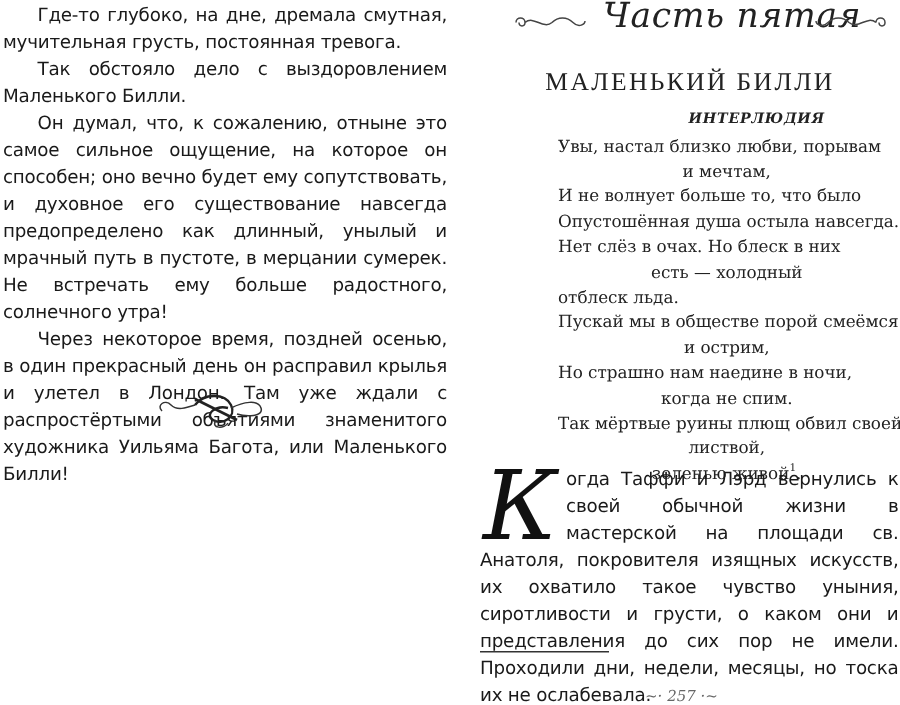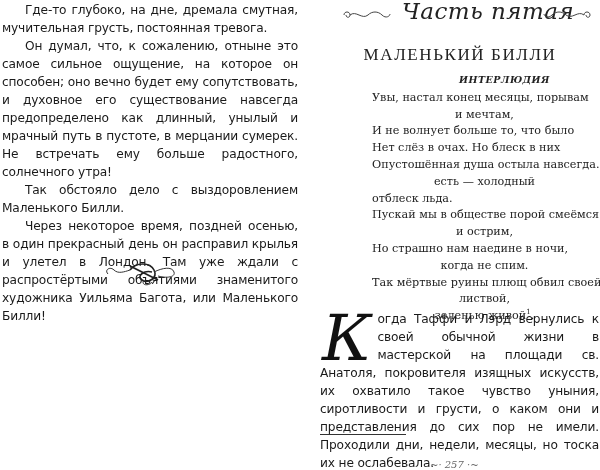--- a/index.html
+++ b/index.html
@@ -26,22 +26,22 @@
   .fn-rule { position:absolute; left:0; top:434px; width:86px; border-top:1px solid #333; }
   .footnote { position:absolute; left:14px; top:438px; font-family:"DejaVu Serif", serif; font-size:10px; color:#222; white-space:nowrap;margin-top:36px; }
   .page-num-wrap { position:absolute; left:110px; top:459px; width:70px; font-family:"DejaVu Serif", serif; font-style:italic; font-size:10px; color:#666; }
 </style>
 </head>
 <body>
 
 <div class="page left">
   <div class="prose">
     <p>Где-то глубоко, на дне, дремала смутная, мучительная грусть, постоянная тревога.</p>
+    <p>Так обстояло дело с выздоровлением Маленького Билли.</p>
     <p>Он думал, что, к сожалению, отныне это самое сильное ощущение, на которое он способен; оно вечно будет ему сопутствовать, и духовное его существование навсегда предопределено как длинный, унылый и мрачный путь в пустоте, в мерцании сумерек. Не встречать ему больше радостного, солнечного утра!</p>
-    <p>Так обстояло дело с выздоровлением Маленького Билли.</p>
     <p>Через некоторое время, поздней осенью, в один прекрасный день он расправил крылья и улетел в Лондон. Там уже ждали с распростёртыми объятиями знаменитого художника Уильяма Багота, или Маленького Билли!</p>
   </div>
   <svg class="ornament-left" viewBox="0 0 90 30">
     <path d="M8 16 C 4 12, 10 8, 14 12 C 18 16, 24 14, 30 12" fill="none" stroke="#333" stroke-width="1"></path>
     <path d="M30 12 C 36 4, 50 4, 54 12 C 58 20, 48 26, 42 22 C 36 18, 44 12, 52 14" fill="none" stroke="#222" stroke-width="1.6"></path>
     <path d="M30 8 L 58 22" fill="none" stroke="#222" stroke-width="1.8"></path>
     <path d="M54 14 C 62 10, 72 8, 74 14 C 76 20, 64 20, 58 18" fill="none" stroke="#333" stroke-width="1"></path>
     <path d="M44 22 C 40 28, 50 28, 52 24" fill="none" stroke="#333" stroke-width="1"></path>
   </svg>
 </div>
@@ -54,25 +54,25 @@
     <div class="heading-title">Часть пятая</div>
     <svg class="flourish" style="left:222px" viewBox="0 0 50 14">
       <path d="M2 6 C 2 8, 6 11, 10 7 C 14 3, 20 3, 24 7 C 30 12, 36 2, 42 7 M42 7 C 42 3, 48 3, 48 7 C 48 10, 44 10, 44 7" fill="none" stroke="#444" stroke-width="1"></path>
     </svg>
   </div>
 
   <div class="chapter-title">МАЛЕНЬКИЙ БИЛЛИ</div>
 
   <div class="poem">
     <div class="epigraph">ИНТЕРЛЮДИЯ</div>
-    <div class="line">Увы, настал конец месяцы, порывам</div>
+    <div class="line">Увы, настал близко любви, порывам</div>
     <div class="cont">и мечтам,</div>
     <div class="line">И не волнует больше то, что было</div>
+    <div class="line">Опустошённая душа остыла навсегда.</div>
     <div class="line">Нет слёз в очах. Но блеск в них</div>
-    <div class="line">Опустошённая душа остыла навсегда.</div>
     <div class="cont">есть — холодный</div>
     <div class="line">отблеск льда.</div>
     <div class="line">Пускай мы в обществе порой смеёмся</div>
     <div class="cont">и острим,</div>
     <div class="line">Но страшно нам наедине в ночи,</div>
     <div class="cont">когда не спим.</div>
     <div class="line">Так мёртвые руины плющ обвил своей</div>
     <div class="cont">листвой,</div>
     <div class="cont"><span>зеленью живой</span><sup>1</sup>.</div>
   </div>

